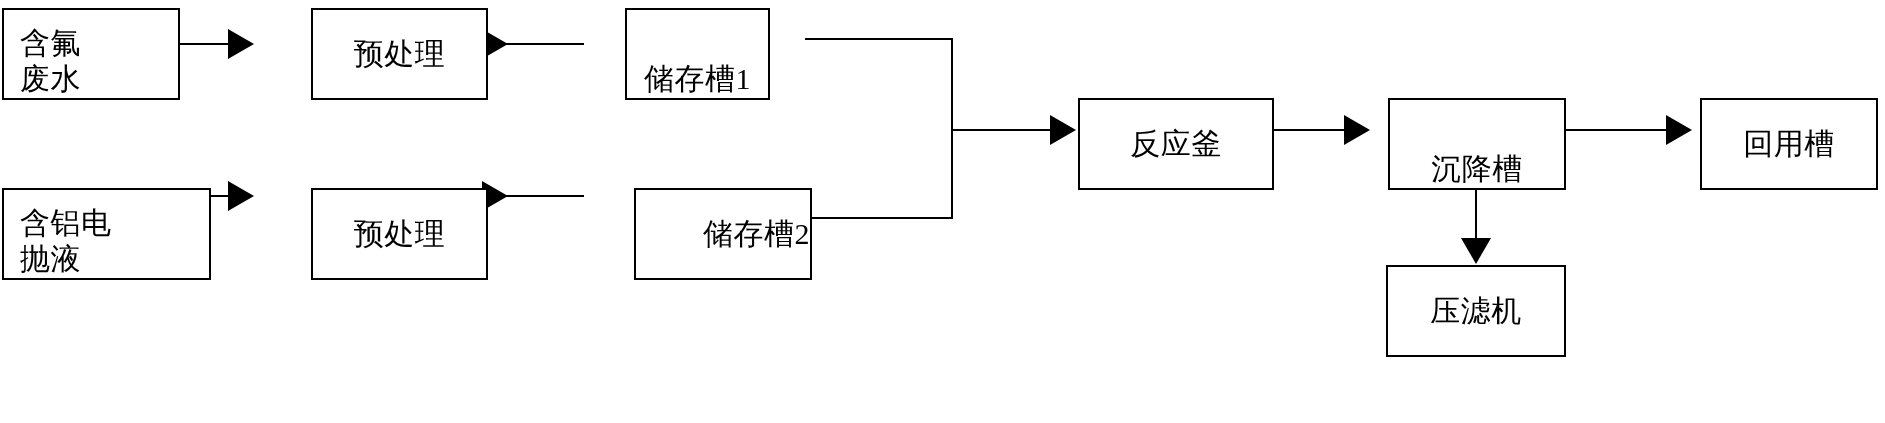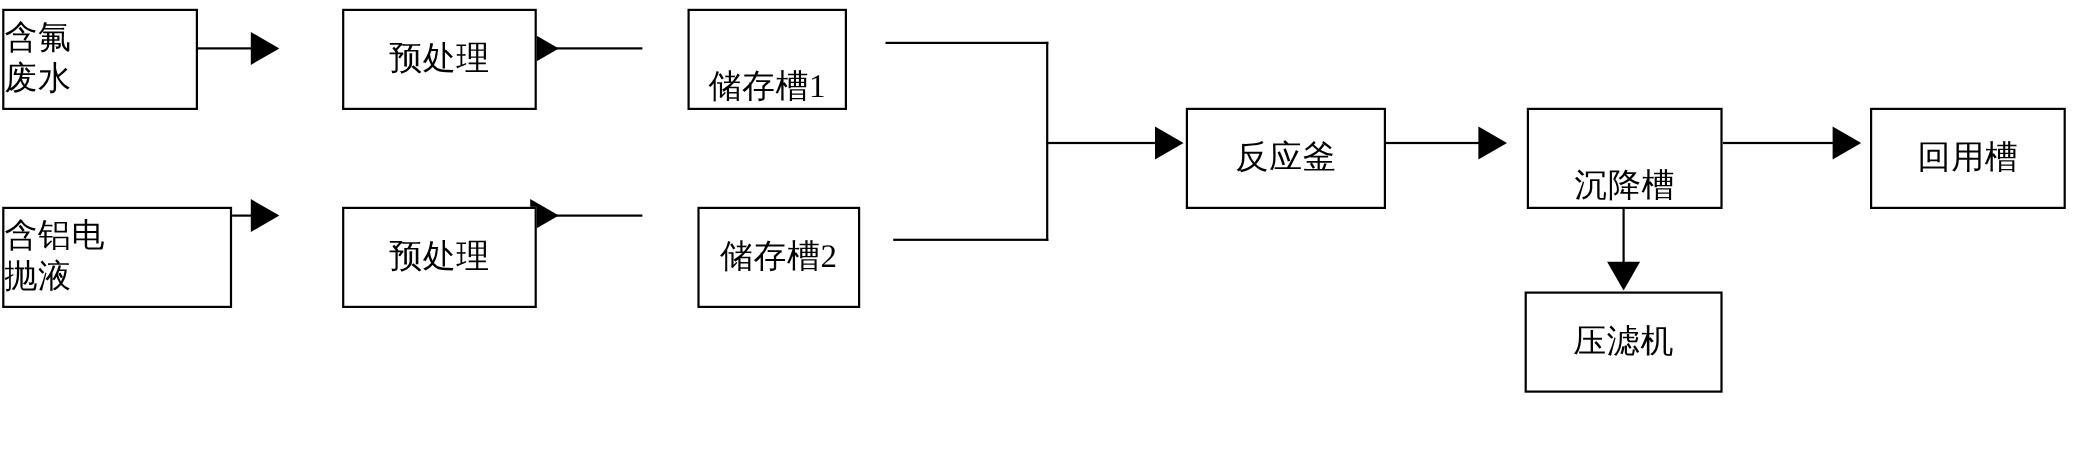--- a/index.html
+++ b/index.html
@@ -26,21 +26,21 @@
     display: flex;
     align-items: center;
     color: #000000;
     font-size: 30px;
     line-height: 1.22;
     letter-spacing: 0.5px;
     white-space: pre-line;
     z-index: 3;
   }
   .node.center { justify-content: center; text-align: center; }
-  .node.leftpad { justify-content: flex-start; text-align: left; padding-left: 0; }
+  .node.leftpad { justify-content: flex-start; text-align: left; padding-left: 16px; align-items: flex-end; }
 
   .edge {
     position: absolute;
     background: #000000;
     z-index: 1;
   }
   .edge.h { height: 2px; }
   .edge.v { width: 2px; }
 
   .arrow {
@@ -80,25 +80,25 @@
 
   <div class="node leftpad" style="left:2px; top:188px; width:209px; height:92px;">
     <span>含铝电
 抛液</span>
   </div>
 
   <div class="node center" style="left:311px; top:188px; width:177px; height:92px;">
     <span>预处理</span>
   </div>
 
-  <div class="node center" style="left:634px; top:188px; width:148px; height:92px;">
+  <div class="node center" style="left:634px; top:188px; width:178px; height:92px;justify-content:flex-end;">
     <span>储存槽2</span>
   </div>
 
-  <div class="node center" style="left:1078px; top:98px; width:182px; height:92px;">
+  <div class="node center" style="left:1078px; top:98px; width:196px; height:92px;">
     <span>反应釜</span>
   </div>
 
   <div class="node center" style="left:1388px; top:98px; width:178px; height:92px;align-items:flex-end;">
     <span>沉降槽</span>
   </div>
 
   <div class="node center" style="left:1386px; top:265px; width:180px; height:92px;">
     <span>压滤机</span>
   </div>

